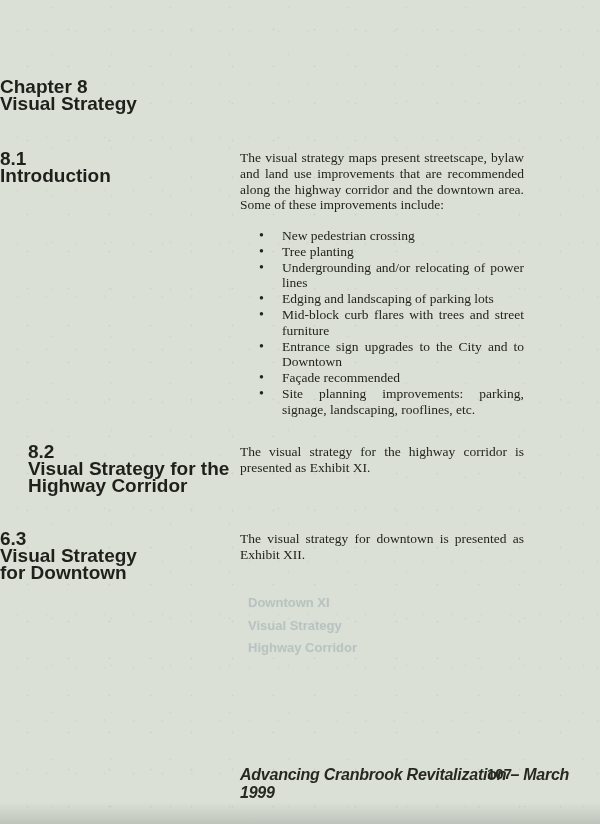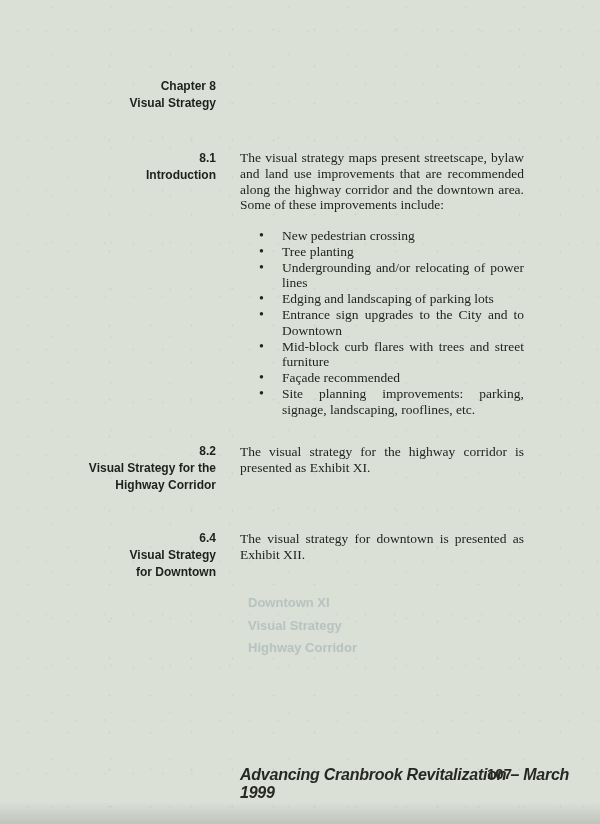--- a/index.html
+++ b/index.html
@@ -18,29 +18,29 @@
     color:#23241e;
   }
   .page::after{
     content:"";
     position:absolute;left:0;right:0;bottom:0;height:22px;
     background:linear-gradient(to bottom, rgba(70,80,70,0) 0%, rgba(70,80,70,0.10) 55%, rgba(60,70,60,0.18) 100%);
     pointer-events:none;
   }
   .label-col{
     position:absolute;left:0;width:216px;
-    text-align:right;
+    text-align:left;
     font-family:"Liberation Sans", sans-serif;
     font-weight:bold;
-    font-size:12px;line-height:17px;
+    font-size:19px;line-height:17px;
     color:#1f201b;
   }
   .chapter{top:78px;}
   .sec1-label{top:150px;}
-  .sec2-label{top:443px;}
+  .sec2-label{top:443px;margin-left:28px;}
   .sec3-label{top:530px;}
   .body-col{
     position:absolute;left:240px;width:284px;
     font-size:13.5px;line-height:15.8px;
     text-align:justify;
   }
   .sec1-body{top:150px;}
   .sec2-body{top:444px;}
   .sec3-body{top:531px;}
   .bullets{
@@ -97,35 +97,35 @@
     <span class="line">8.1</span>
     <span class="line">Introduction</span>
   </div>
   <div class="body-col sec1-body">The visual strategy maps present streetscape, bylaw and land use improvements that are recommended along the highway corridor and the downtown area. Some of these improvements include:</div>
 
   <ul class="bullets">
     <li>New pedestrian crossing</li>
     <li>Tree planting</li>
     <li>Undergrounding and/or relocating of power lines</li>
     <li>Edging and landscaping of parking lots</li>
+    <li>Mid-block curb flares with trees and street furniture</li>
     <li>Entrance sign upgrades to the City and to Downtown</li>
-    <li>Mid-block curb flares with trees and street furniture</li>
     <li>Façade recommended</li>
     <li>Site planning improvements: parking, signage, landscaping, rooflines, etc.</li>
   </ul>
 
   <div class="label-col sec2-label">
     <span class="line">8.2</span>
     <span class="line">Visual Strategy for the</span>
     <span class="line">Highway Corridor</span>
   </div>
   <div class="body-col sec2-body">The visual strategy for the highway corridor is presented as Exhibit XI.</div>
 
   <div class="label-col sec3-label">
-    <span class="line">6.4</span>
+    <span class="line">6.3</span>
     <span class="line">Visual Strategy</span>
     <span class="line">for Downtown</span>
   </div>
   <div class="body-col sec3-body">The visual strategy for downtown is presented as Exhibit XII.</div>
 
   <div class="ghost">
     <span class="line">Downtown XI</span>
     <span class="line">Visual Strategy</span>
     <span class="line">Highway Corridor</span>
   </div>

